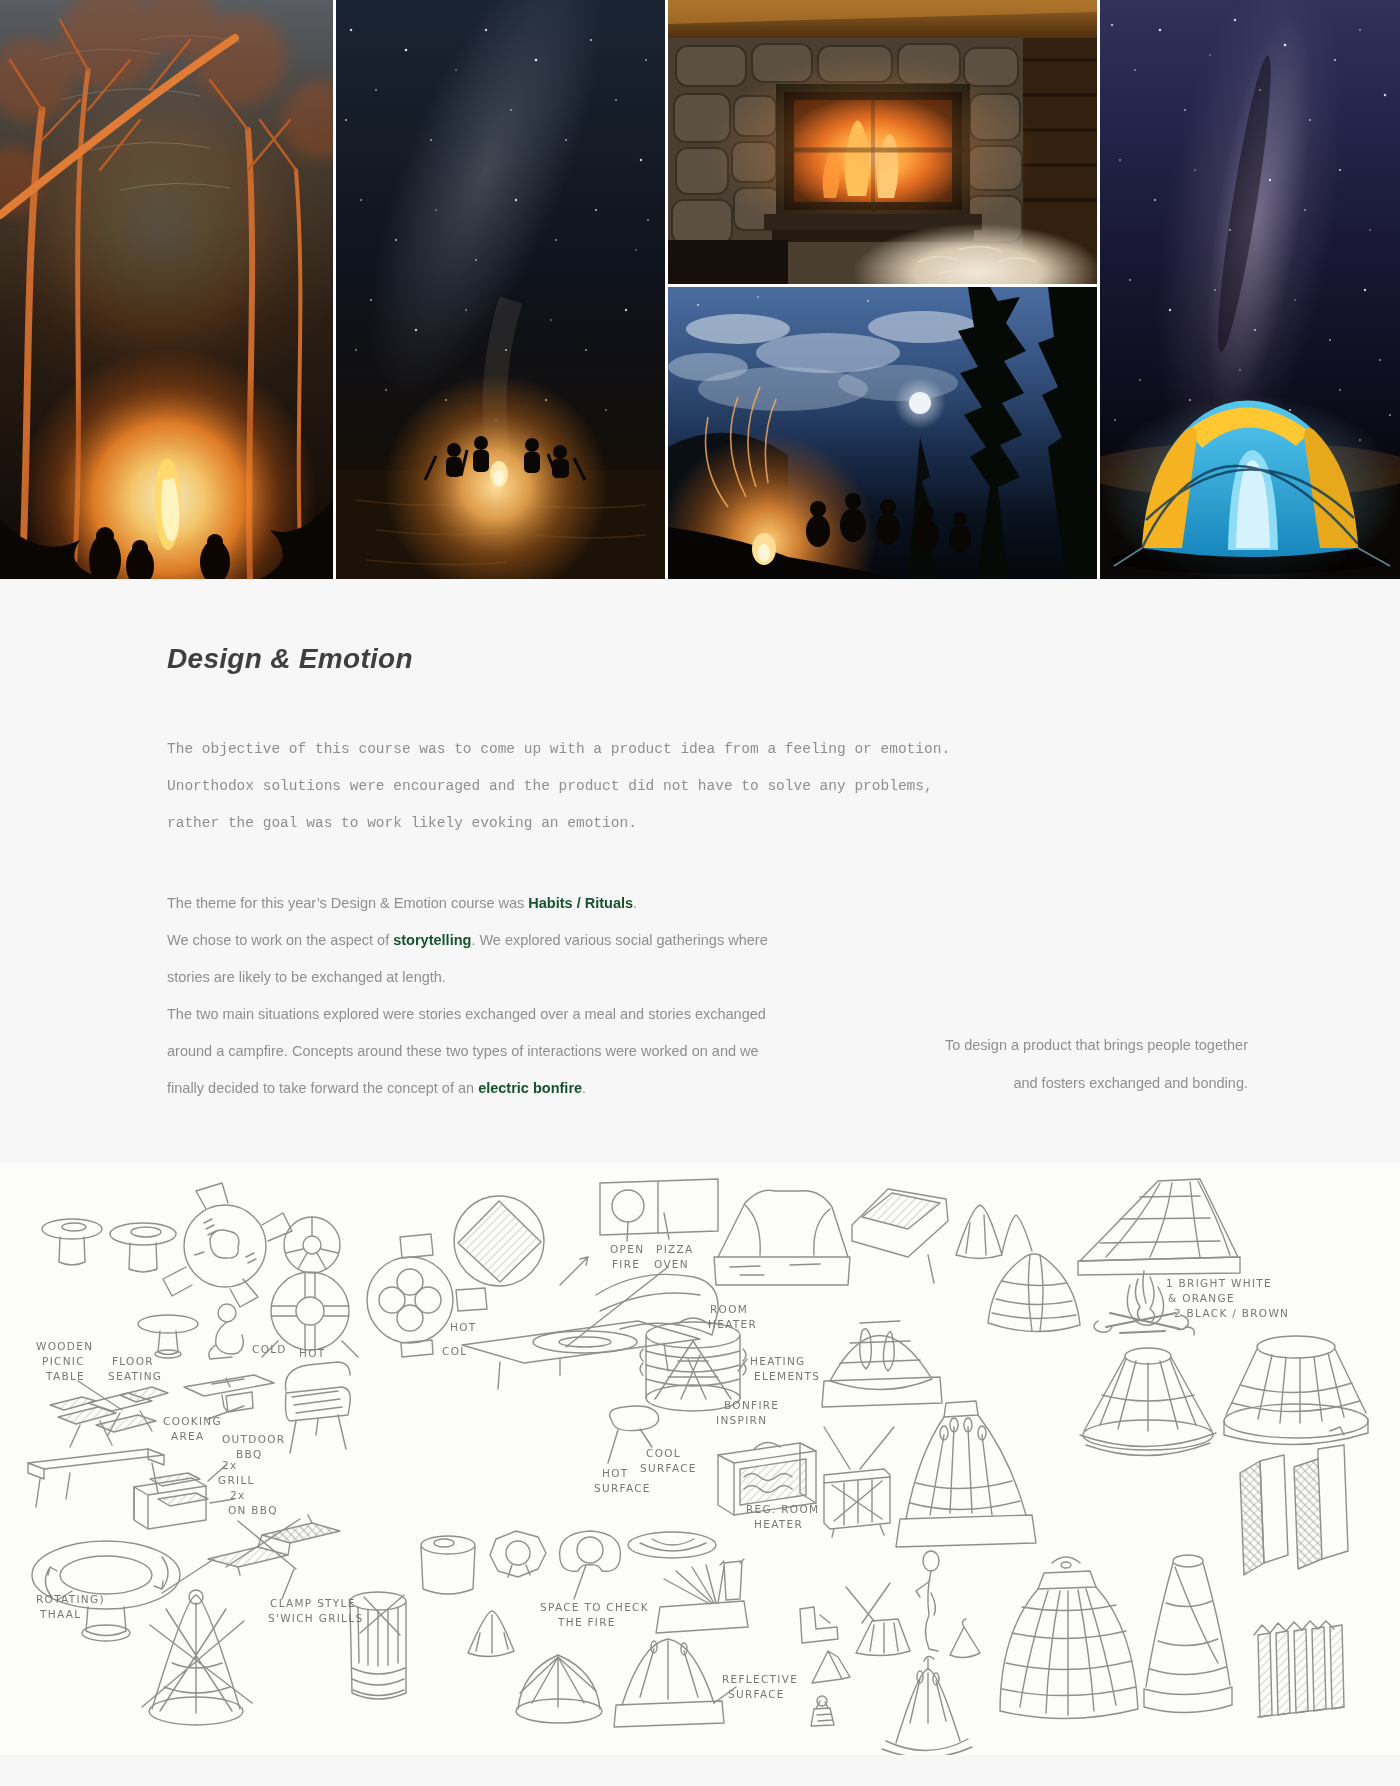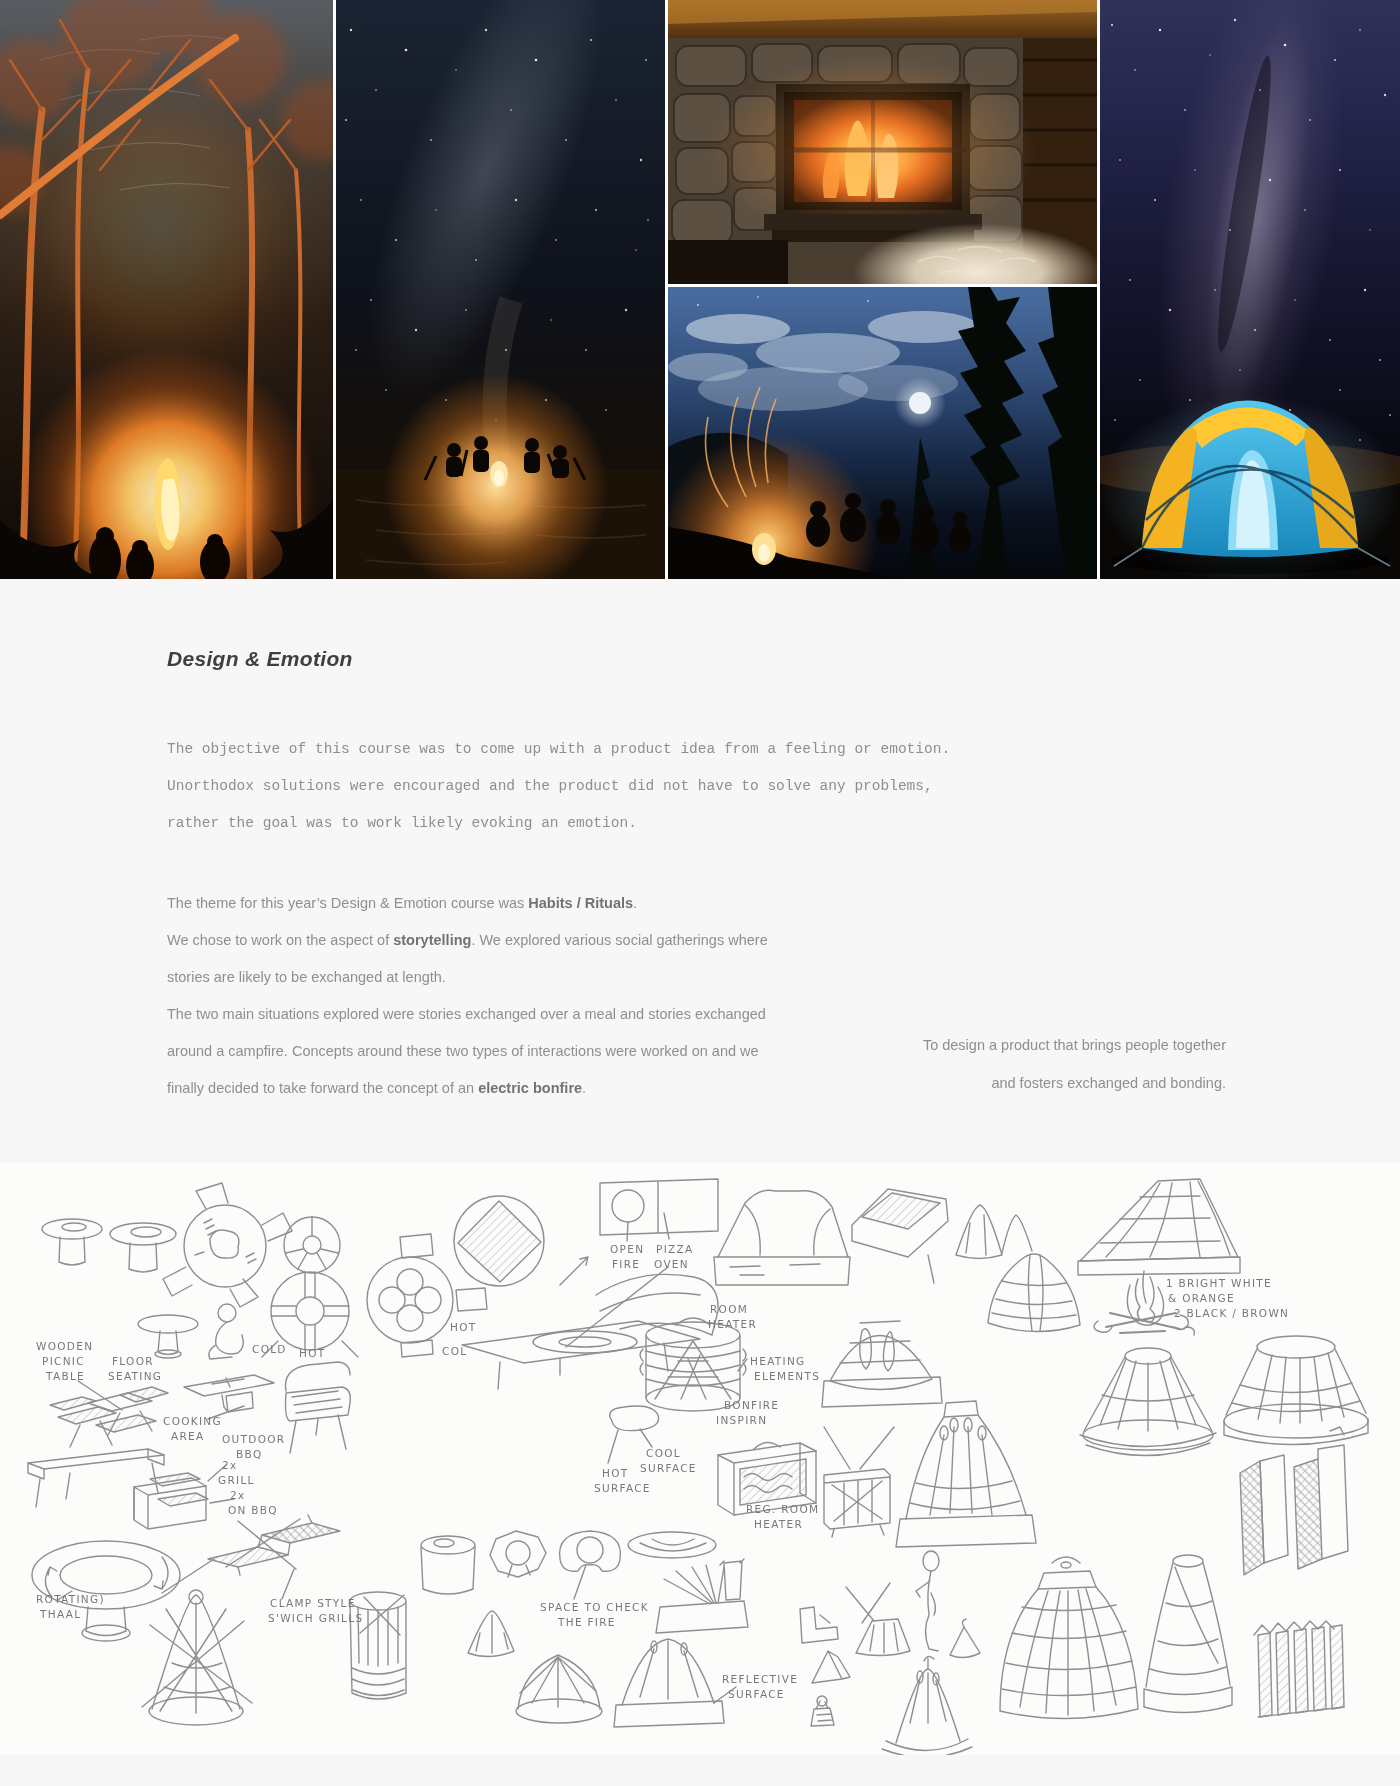--- a/index.html
+++ b/index.html
@@ -7,29 +7,29 @@
   .page{width:1400px;height:1786px;position:relative;background:#ffffff;overflow:hidden;}
 
   
   .hero{height:579px;display:grid;grid-template-columns:333px 329px 429px 300px;gap:3px;background:#ffffff;}
   .hero .col3{display:grid;grid-template-rows:284px 292px;gap:3px;}
   .tile{position:relative;overflow:hidden;background:#0a0a0c;}
   .tile svg{display:block;width:100%;height:100%;}
 
   
   .intro{position:relative;height:584px;background:#f7f7f8;}
-  .h-title{position:absolute;margin:0;font-size:21px;line-height:36px;font-weight:700;font-style:italic;
+  .h-title{position:absolute;margin:0;font-size:28px;line-height:36px;font-weight:700;font-style:italic;
            color:#3f3f3f;letter-spacing:.3px;}
   #title-design{left:167px;top:62px;}
   #title-problem{right:185px;top:360px;}
   .body-copy{position:absolute;margin:0;font-size:14.5px;line-height:37px;color:#8f8f8f;}
-  .body-copy strong{color:#737373;font-weight:700;}
+  .body-copy strong{color:#14532d;font-weight:700;}
   #para1{left:167px;top:152px;font-family:Liberation Mono, monospace;}
   #para2{left:167px;top:306px;}
-  #ps-body{right:174px;top:447px;text-align:right;line-height:38px;}
+  #ps-body{right:152px;top:447px;text-align:right;line-height:38px;}
 
   
   .sketches{height:592px;background:#fcfcfb;position:relative;}
   .sketches svg{display:block;}
   .ann{font-family:"DejaVu Sans", sans-serif;font-size:10.5px;letter-spacing:1.3px;fill:#787878;stroke:none;}
 
   .footer-strip{height:31px;background:#f7f7f8;}
 </style>
 </head>
 <body>

